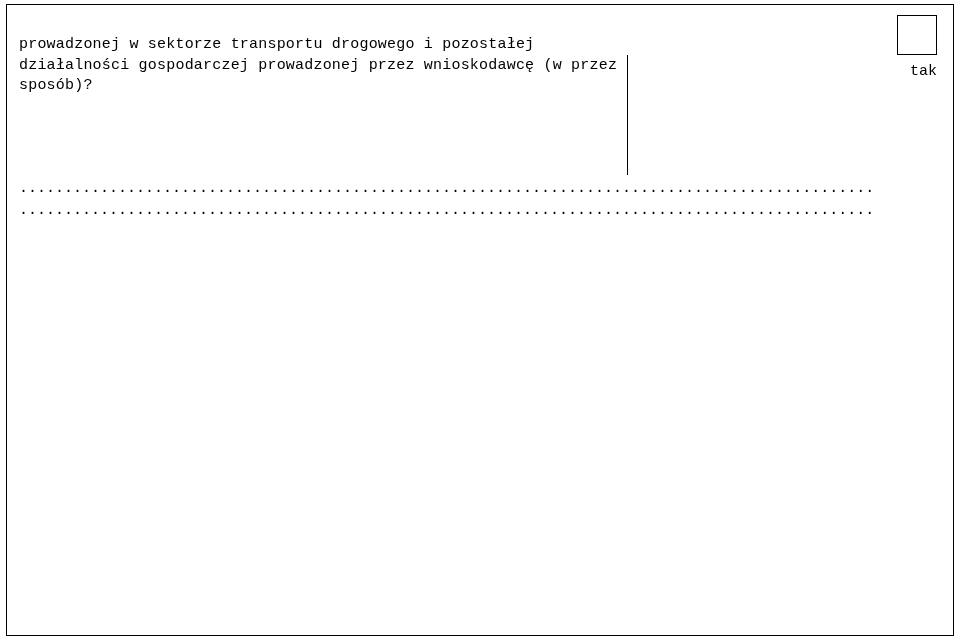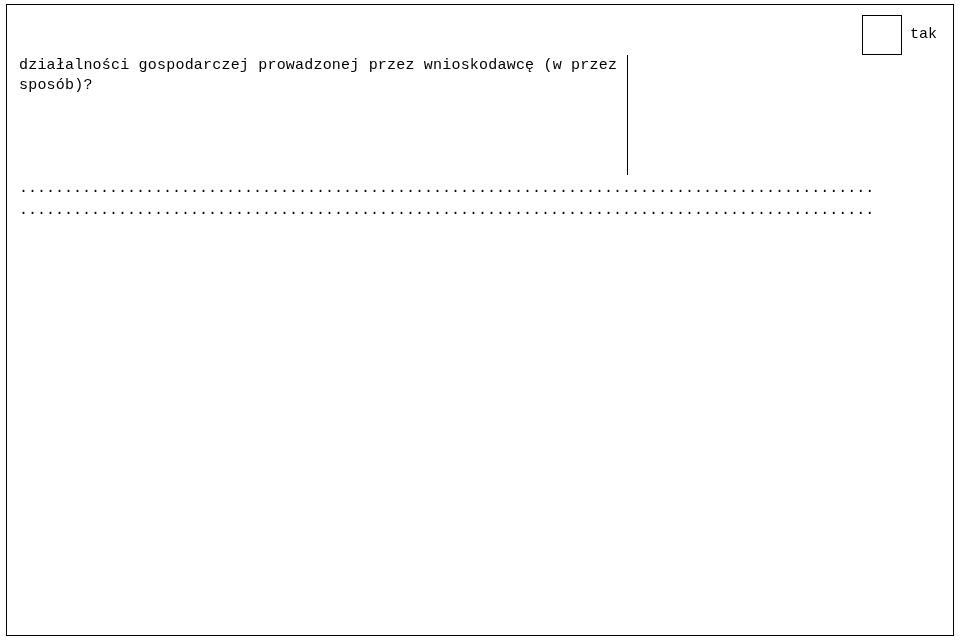--- a/index.html
+++ b/index.html
@@ -38,22 +38,23 @@
   .bold { font-weight: bold; }
   .checkbox-group {
     display: flex;
     align-items: flex-start;
     margin-left: auto;
     gap: 14px;
     padding-top: 0;
   }
   .cb-unit {
     display: flex;
-    align-items: center;
+    align-items: flex-end;
     gap: 8px;
+    flex-direction: column;
   }
   .cb {
     width: 40px;
     height: 40px;
     border: 1px solid #000;
     box-sizing: border-box;
     background: #fff;
   }
   .cb-label {
     padding-top: 0;
@@ -78,21 +79,21 @@
 </style>
 </head>
 <body>
 
 <div class="page">
   <div class="outer-box">
 
     <div class="top-row">
       <div class="question-text">
         <br>
-        <br>
+        <span>prowadzonej w sektorze transportu drogowego i pozostałej</span><br>
         <span>działalności gospodarczej prowadzonej przez wnioskodawcę (w przez</span><br>
         <span>sposób)?</span>
       </div>
 
       <div class="checkbox-group">
         <div class="cb-unit">
           <div class="cb"></div>
           <div class="cb-label">tak</div>
         </div>
       </div>

